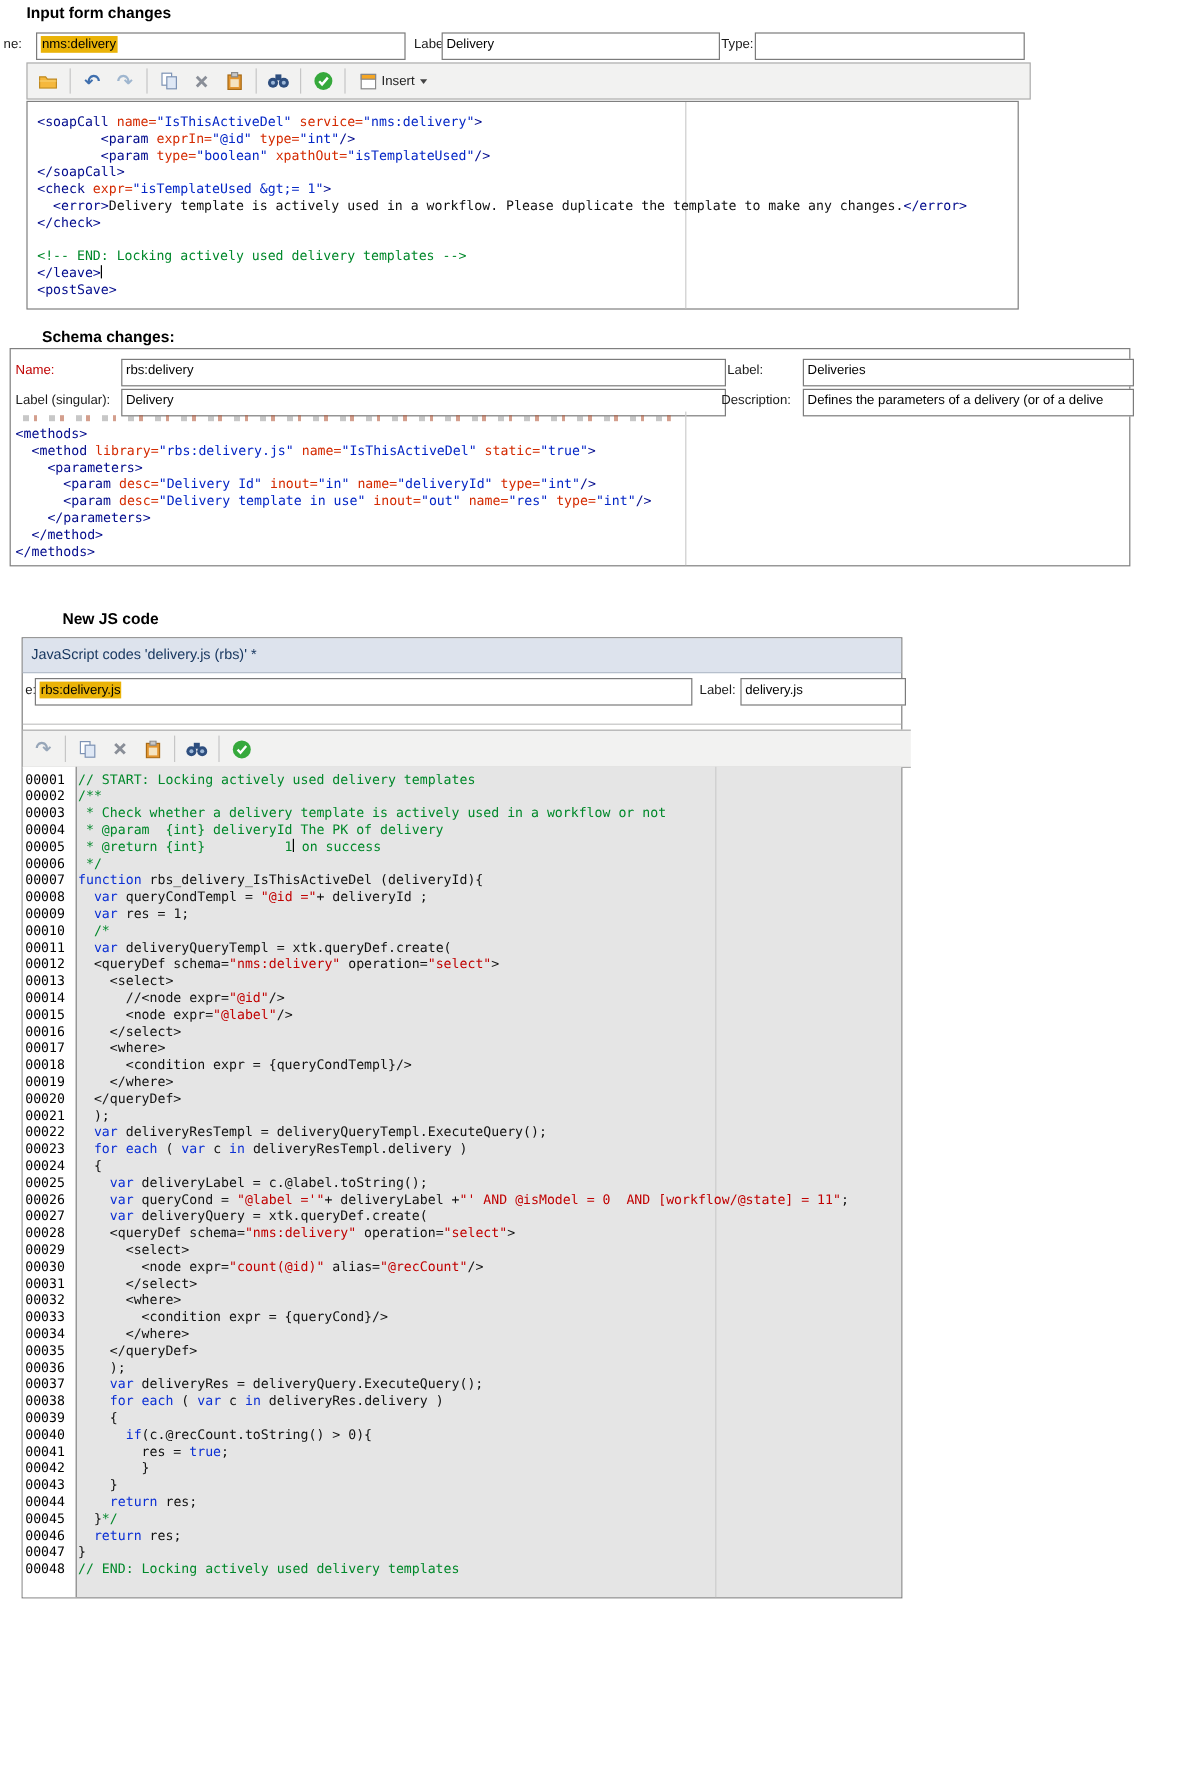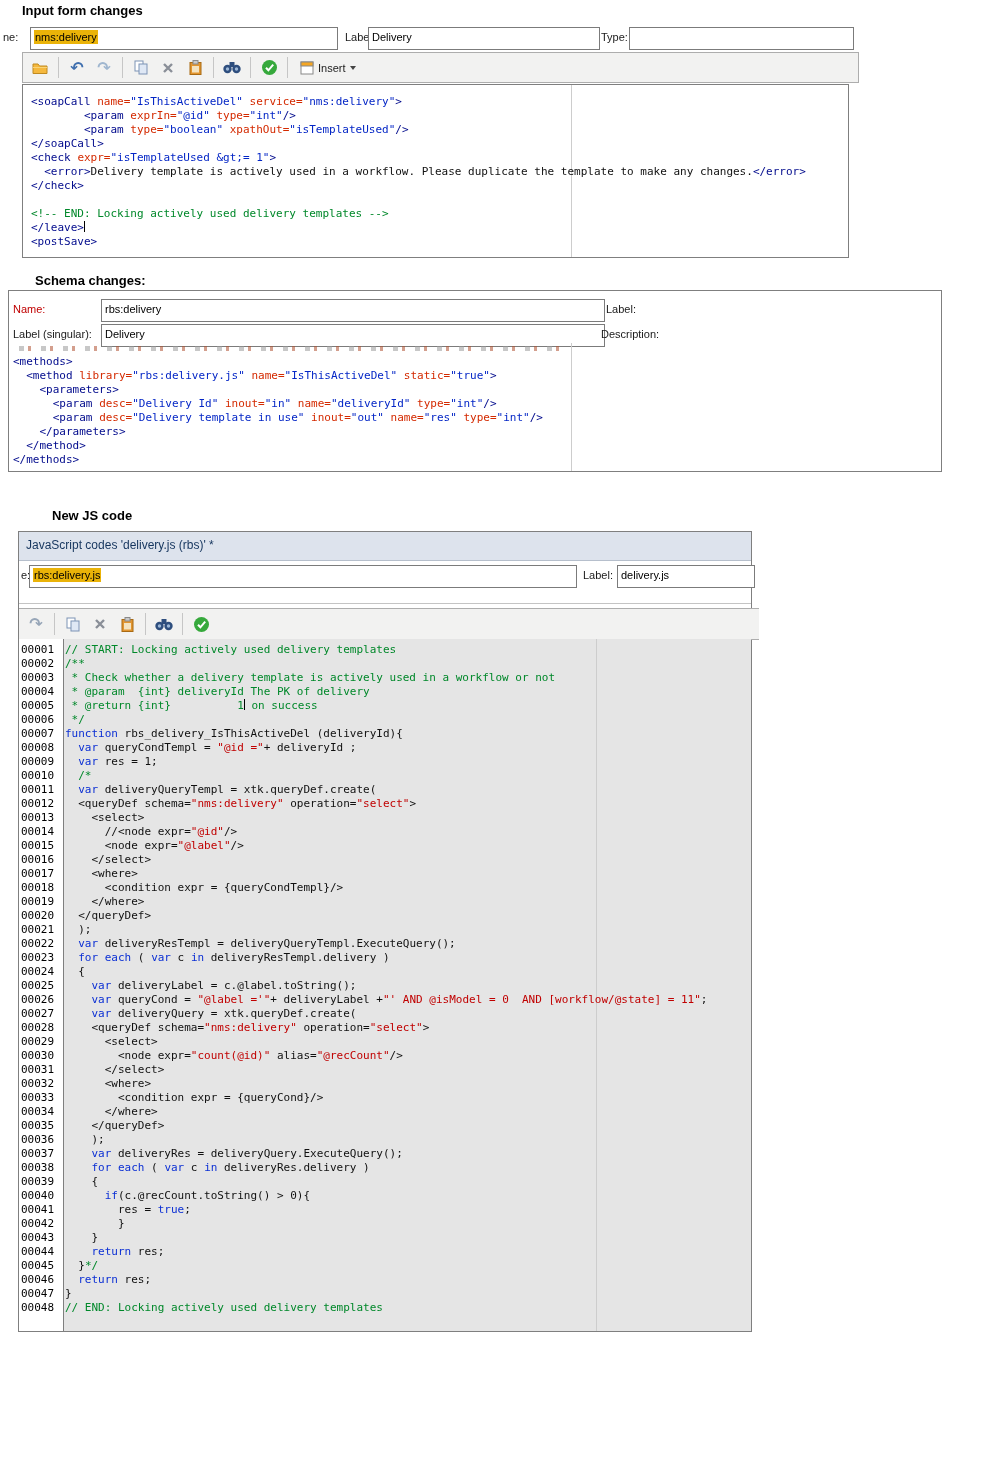--- a/index.html
+++ b/index.html
@@ -115,24 +115,26 @@
   </div>
 </div>
 
 <div class="sec" style="left:0;top:272px;width:810px;height:202px;">
   <div class="title" style="left:35px;top:1px;">Schema changes:</div>
 
   <div class="panel" style="left:8px;top:18px;width:932px;height:180px;">
     <div class="lbl red" style="left:4px;top:12px;">Name:</div>
     <div class="inp" style="left:92px;top:8px;width:496px;">rbs:delivery</div>
     <div class="lbl" style="left:597px;top:12px;">Label:</div>
+    <div class="inp" style="left:660px;top:8px;width:268px;">Deliveries</div>
 
     <div class="lbl" style="left:4px;top:37px;">Label (singular):</div>
     <div class="inp" style="left:92px;top:33px;width:496px;">Delivery</div>
     <div class="lbl" style="left:592px;top:37px;">Description:</div>
+    <div class="inp" style="left:660px;top:33px;width:268px;">Defines the parameters of a delivery (or of a delive</div>
 
     <div class="clip-strip" style="left:10px;top:55px;width:540px;"></div>
     <div class="vdiv" style="left:562px;top:52px;bottom:0;"></div>
     <div class="code" style="position:absolute;left:4px;top:64px;right:1px;"><div class="code-line"><span class="seg-t">&lt;methods&gt;</span></div><div class="code-line"><span class="seg-p">  </span><span class="seg-t">&lt;method</span><span class="seg-p"> </span><span class="seg-a">library=</span><span class="seg-v">"rbs:delivery.js"</span><span class="seg-p"> </span><span class="seg-a">name=</span><span class="seg-v">"IsThisActiveDel"</span><span class="seg-p"> </span><span class="seg-a">static=</span><span class="seg-v">"true"</span><span class="seg-t">&gt;</span></div><div class="code-line"><span class="seg-p">    </span><span class="seg-t">&lt;parameters&gt;</span></div><div class="code-line"><span class="seg-p">      </span><span class="seg-t">&lt;param</span><span class="seg-p"> </span><span class="seg-a">desc=</span><span class="seg-v">"Delivery Id"</span><span class="seg-p"> </span><span class="seg-a">inout=</span><span class="seg-v">"in"</span><span class="seg-p"> </span><span class="seg-a">name=</span><span class="seg-v">"deliveryId"</span><span class="seg-p"> </span><span class="seg-a">type=</span><span class="seg-v">"int"</span><span class="seg-t">/&gt;</span></div><div class="code-line"><span class="seg-p">      </span><span class="seg-t">&lt;param</span><span class="seg-p"> </span><span class="seg-a">desc=</span><span class="seg-v">"Delivery template in use"</span><span class="seg-p"> </span><span class="seg-a">inout=</span><span class="seg-v">"out"</span><span class="seg-p"> </span><span class="seg-a">name=</span><span class="seg-v">"res"</span><span class="seg-p"> </span><span class="seg-a">type=</span><span class="seg-v">"int"</span><span class="seg-t">/&gt;</span></div><div class="code-line"><span class="seg-p">    </span><span class="seg-t">&lt;/parameters&gt;</span></div><div class="code-line"><span class="seg-p">  </span><span class="seg-t">&lt;/method&gt;</span></div><div class="code-line"><span class="seg-t">&lt;/methods&gt;</span></div></div>
   </div>
 </div>
 
 <div class="sec" style="left:0;top:507px;width:990px;height:840px;">
   <div class="title" style="left:52px;top:1px;">New JS code</div>
 

